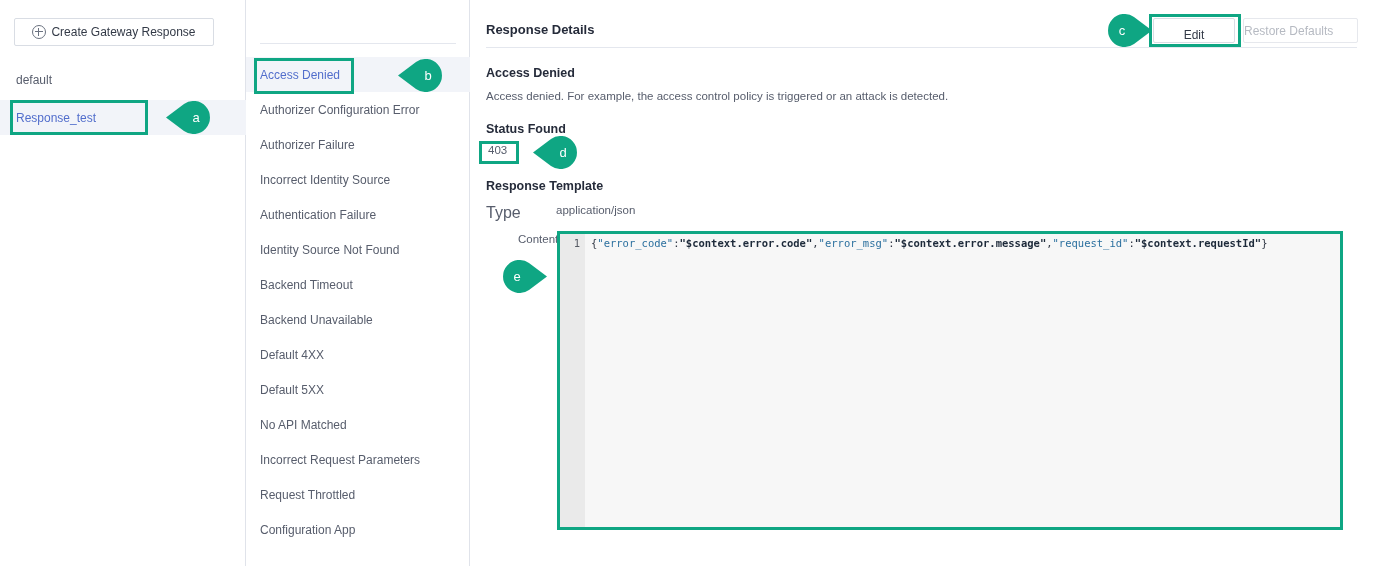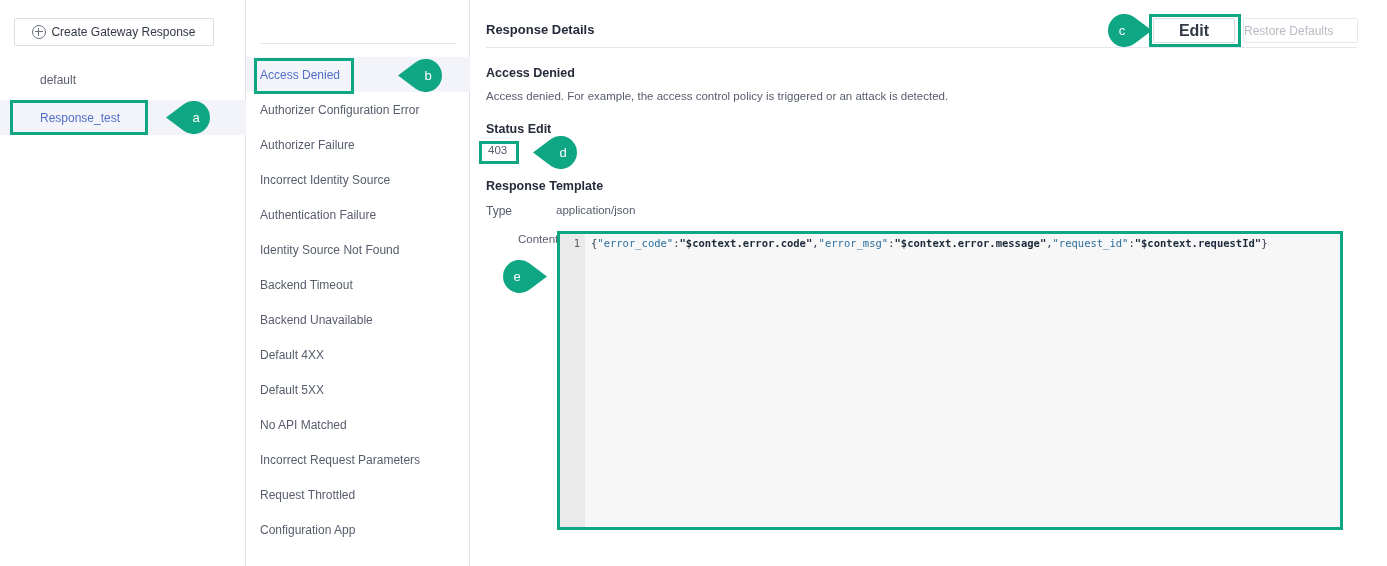--- a/index.html
+++ b/index.html
@@ -65,21 +65,21 @@
     left: 5px; top: 2px; width: 1px; height: 8px;
   }
 
   .gw-row {
     position: absolute;
     left: 0;
     width: 246px;
     height: 35px;
     display: flex;
     align-items: center;
-    padding-left: 40px;
+    padding-left: 16px;
     box-sizing: border-box;
     font-size: 12px;
     cursor: pointer;
   }
   .gw-row.plain { color: #575d6c; top: 62px; }
   .gw-row.selected {
     top: 100px;
     background: #f2f4f9;
     color: #526ecc;
   }
@@ -145,26 +145,25 @@
     width: 871px; height: 1px;
     background: #e4e7ee;
   }
   #edit-btn {
     position: absolute;
     left: 683px; top: 18px;
     width: 82px; height: 25px;
     border: 1px solid #d9dde4;
     background: #ffffff;
     border-radius: 2px;
-    font-size: 16px;
+    font-size: 12px;
     color: #333a47;
-    display: flex; align-items: center; justify-content: center;
+    display: flex; align-items: flex-end; justify-content: center;
     cursor: pointer;
     box-sizing: border-box;
-    font-weight: bold;
   }
   #restore-btn {
     position: absolute;
     left: 773px; top: 18px;
     width: 115px; height: 25px;
     border: 1px solid #e6e8ed;
     background: #ffffff;
     border-radius: 2px;
     font-size: 12px;
     color: #b6bac2;
@@ -202,21 +201,21 @@
   #rt-heading {
     position: absolute;
     left: 16px; top: 179px;
     font-size: 12.5px;
     font-weight: bold;
     color: #252b3a;
   }
   #type-label {
     position: absolute;
     left: 16px; top: 204px;
-    font-size: 12px;
+    font-size: 16px;
     color: #575d6c;
   }
   #type-value {
     position: absolute;
     left: 86px; top: 204px;
     font-size: 11.5px;
     color: #575d6c;
   }
   #content-label {
     position: absolute;
@@ -367,21 +366,21 @@
   <div id="edit-btn">
     <span>Edit</span>
   </div>
   <div id="restore-btn">
     <span>Restore Defaults</span>
   </div>
 
   <div id="ad-heading">Access Denied</div>
   <div id="ad-desc">Access denied. For example, the access control policy is triggered or an attack is detected.</div>
 
-  <div id="sc-heading">Status Edit</div>
+  <div id="sc-heading">Status Found</div>
   <div id="sc-value">403</div>
 
   <div id="rt-heading">Response Template</div>
   <div id="type-label">Type</div>
   <div id="type-value">application/json</div>
   <div id="content-label">Content</div>
 
   <div id="code-editor">
     <div id="code-gutter">
       <span>1</span>

